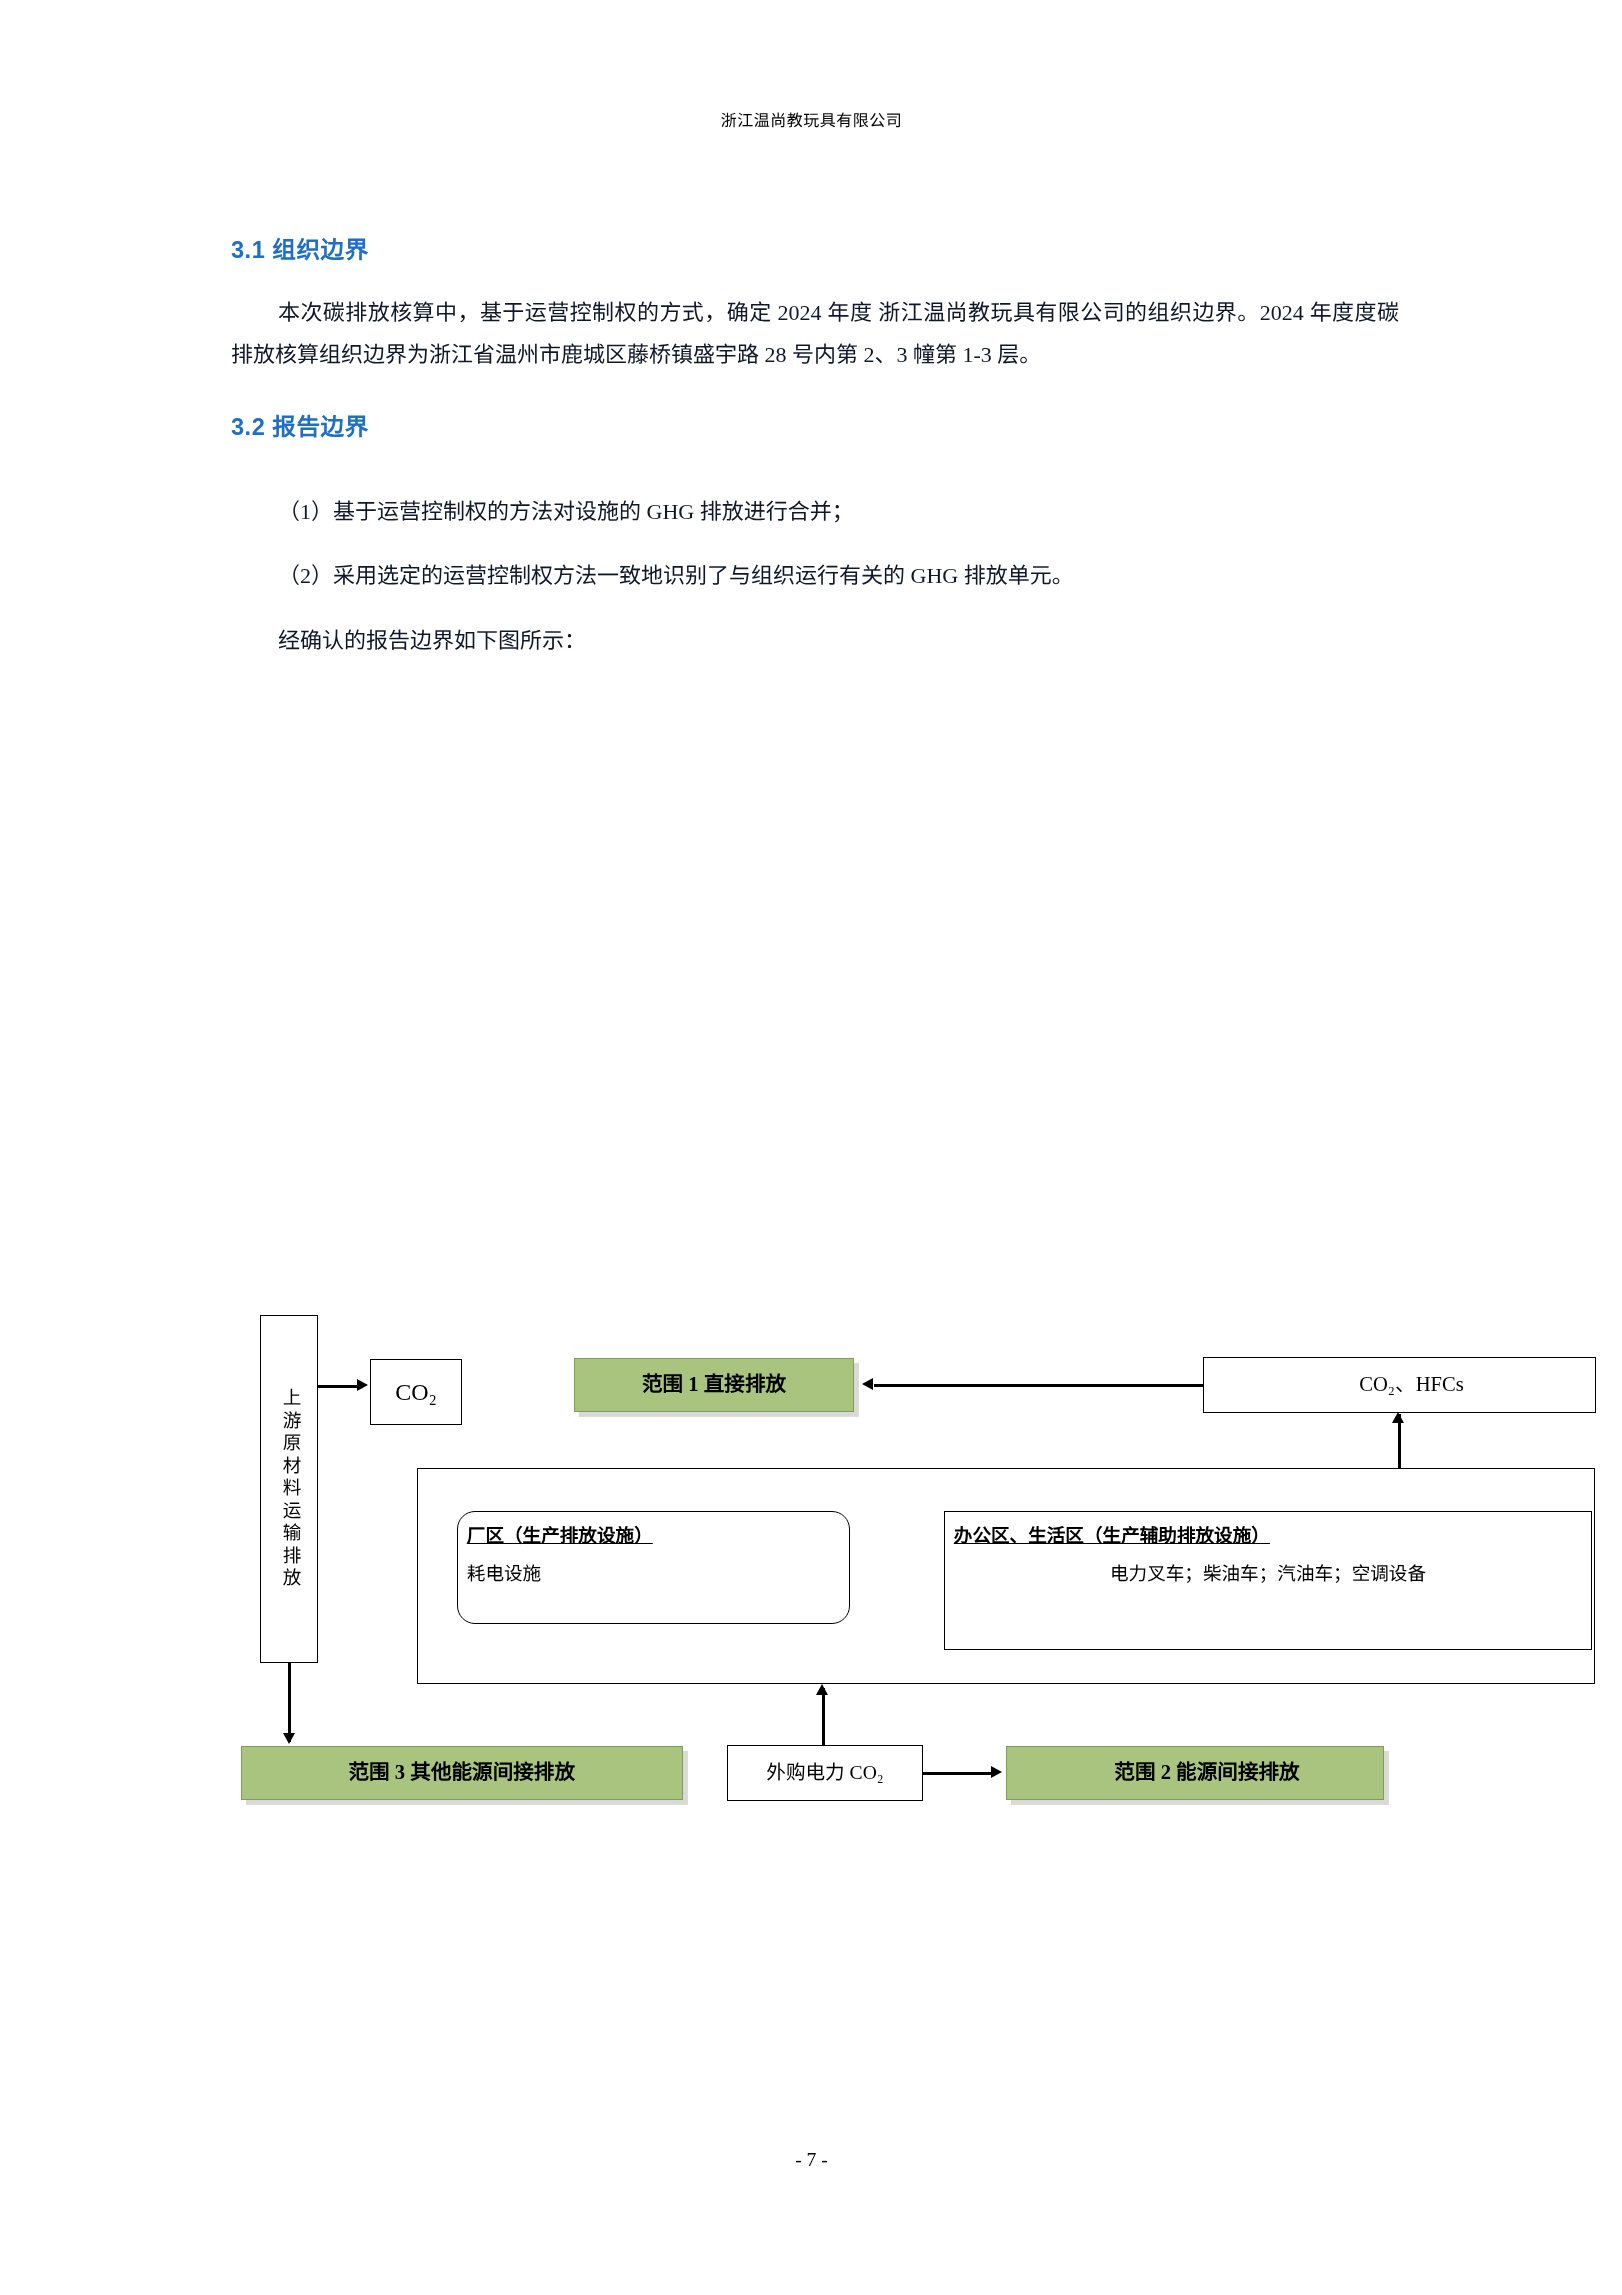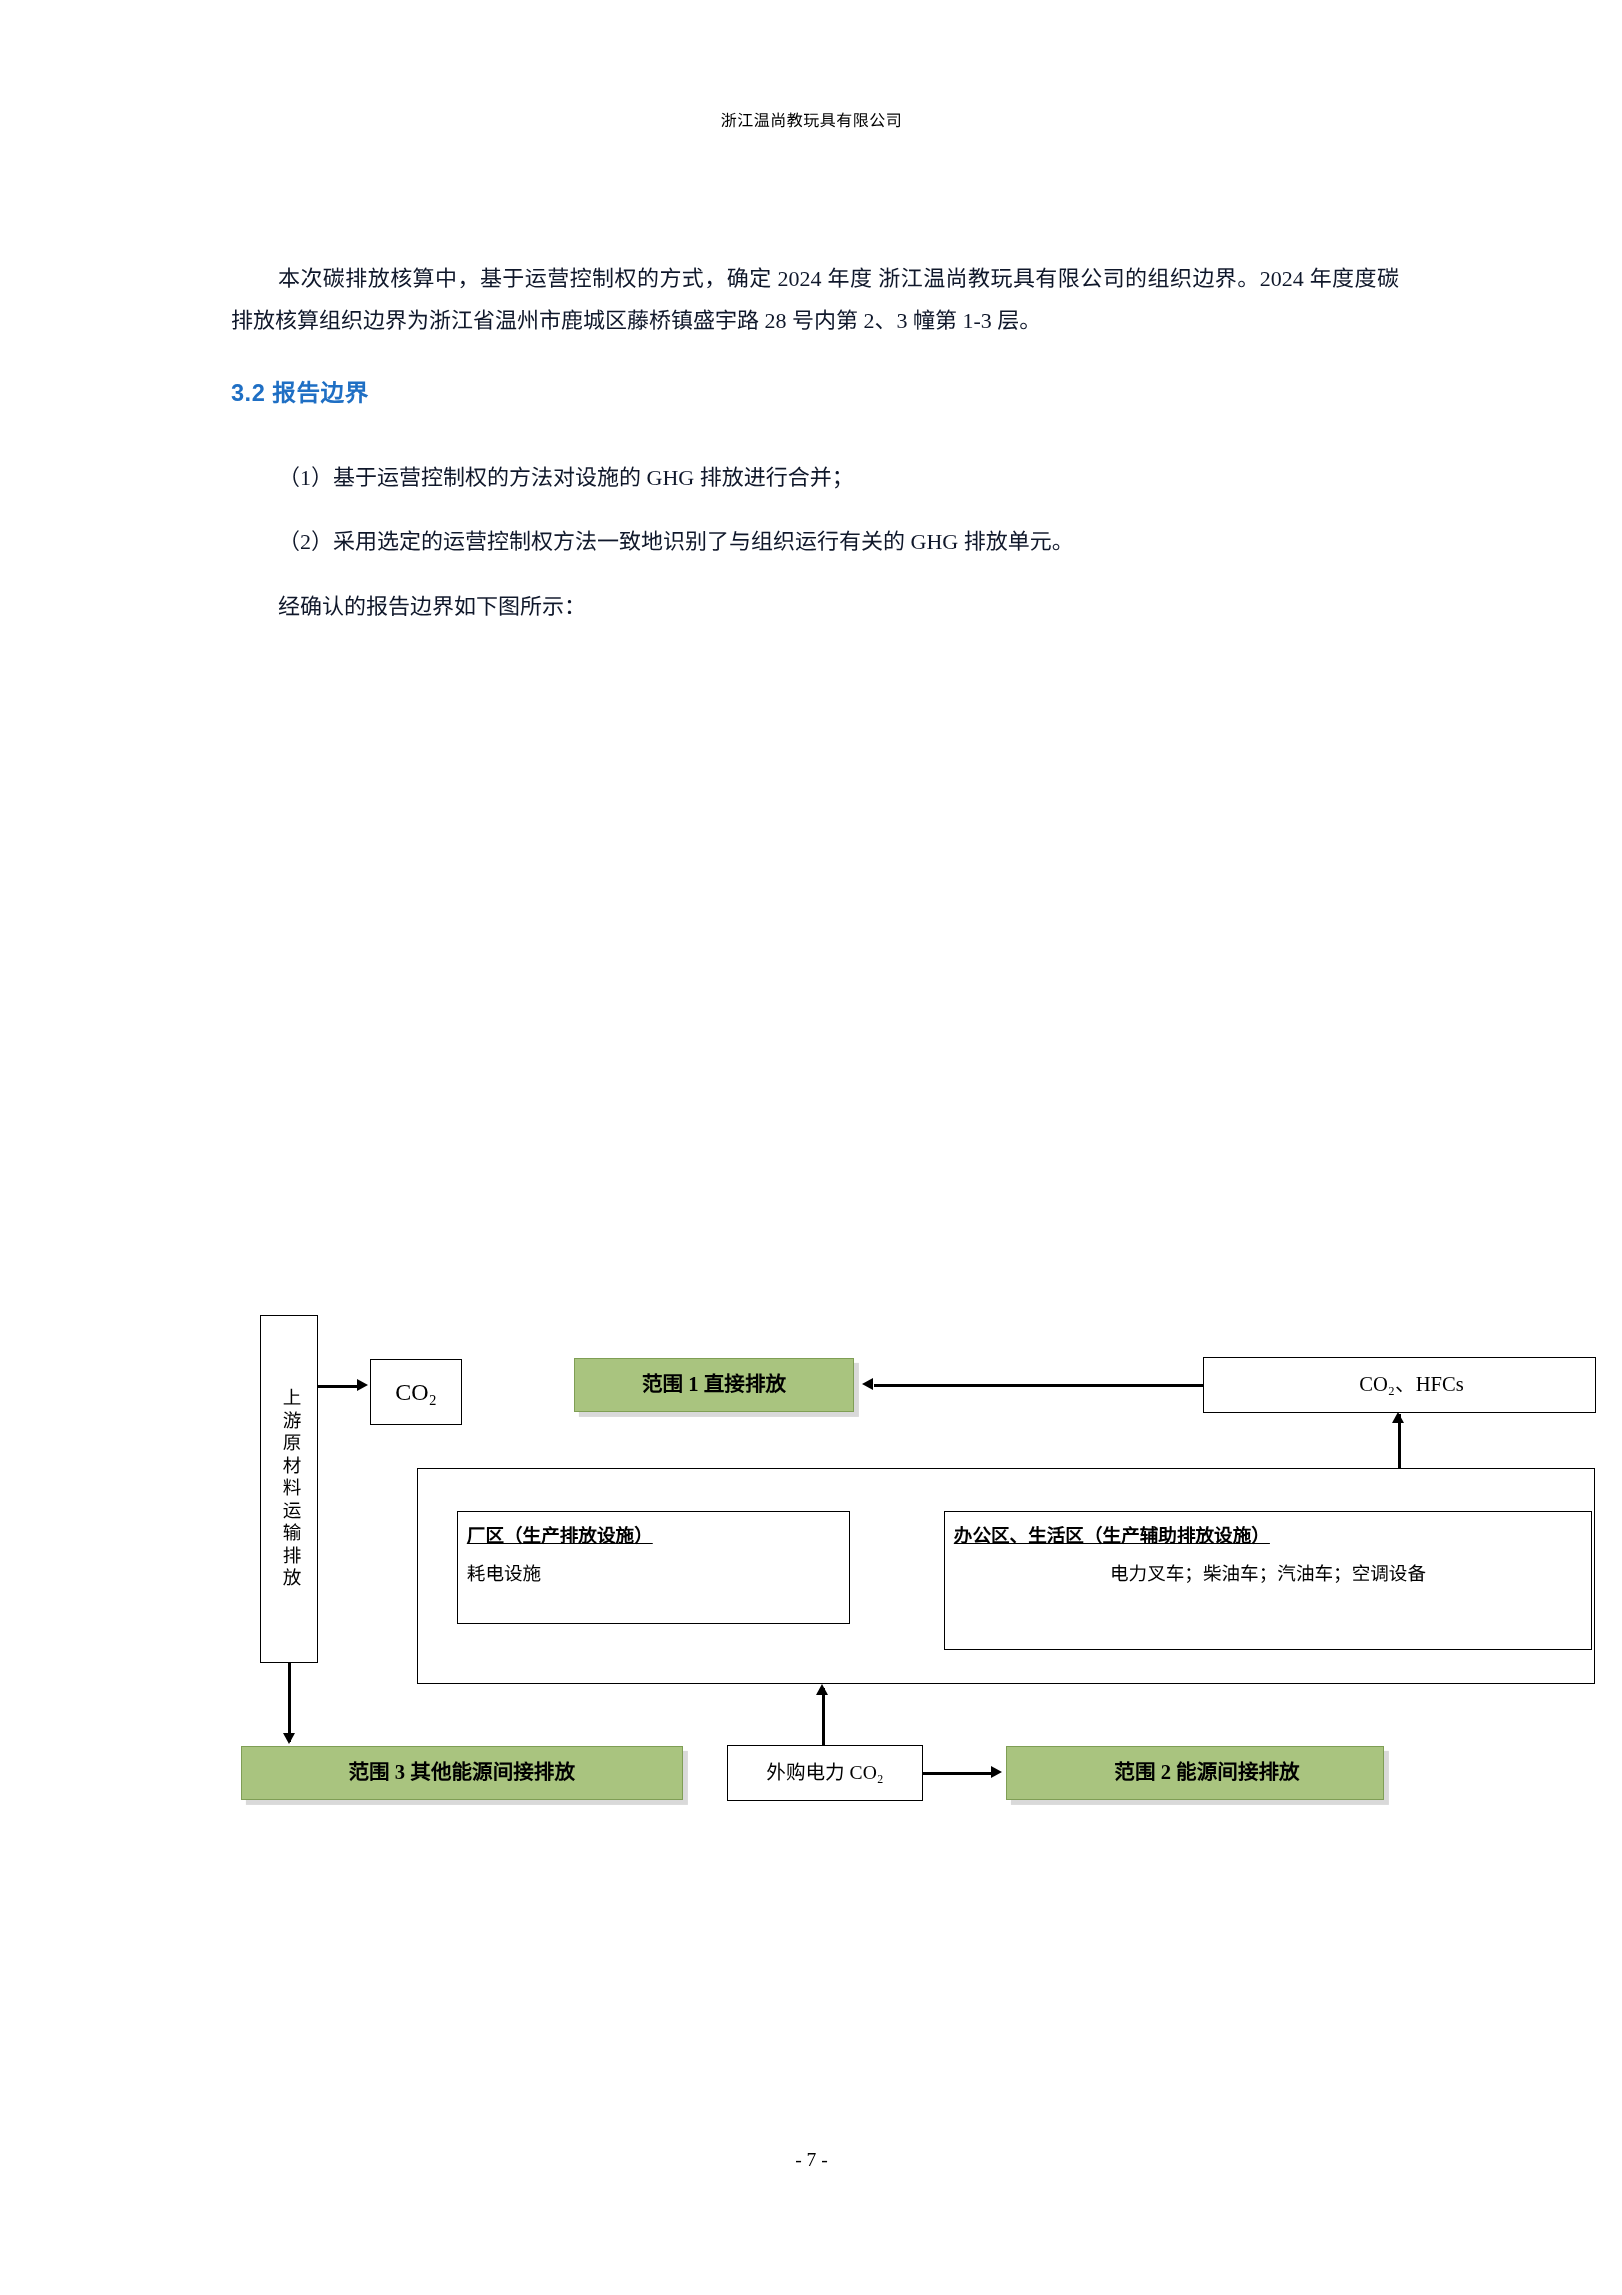--- a/index.html
+++ b/index.html
@@ -167,20 +167,21 @@
 </head>
 <body>
 
 <div class="page">
   <div class="content">
 
     <div class="page-header">浙江温尚教玩具有限公司</div>
 
     <div class="body-area">
 
+      <h2 class="section-title">3.1 组织边界</h2>
       <div class="gap-a"></div>
       <p class="para indent2">本次碳排放核算中，基于运营控制权的方式，确定 2024 年度 浙江温尚教玩具有限公司的组织边界。2024 年度度碳排放核算组织边界为浙江省温州市鹿城区藤桥镇盛宇路 28 号内第 2、3 幢第 1-3 层。</p>
 
       <div class="gap-b"></div>
 
       <h2 class="section-title">3.2 报告边界</h2>
       <div class="gap-a"></div>
       <div class="gap-c"></div>
       <p class="para indent2">（1）基于运营控制权的方法对设施的 GHG 排放进行合并；</p>
       <div class="gap-c"></div>
@@ -203,21 +204,21 @@
       <div class="dg-box" style="left:972px; top:42px; width:393px; height:56px; font-size:20.6px;padding-left:24px;">CO₂、HFCs</div>
 
       <div class="dg-line" style="left:643px; top:69px; width:329px; height:2.5px;"></div>
       <div class="dg-arrow arrow-left" style="left:631px; top:63px;"></div>
 
       <div class="dg-line" style="left:1167px; top:99px; width:2.5px; height:54px;"></div>
       <div class="dg-arrow arrow-up" style="left:1161px; top:97px;"></div>
 
       <div class="inner-panel" style="left:186px; top:153px; width:1178px; height:216px;"></div>
 
-      <div class="dg-labelbox" style="left:226px; top:196px; width:393px; height:113px;">
+      <div class="dg-labelbox" style="left:226px; top:196px; width:393px; height:113px;border-radius:18px;">
         <div class="dg-inner-title">厂区（生产排放设施）</div>
         <div style="font-size:18.6px; margin-top:10.8px;">耗电设施</div>
       </div>
 
       <div class="dg-labelbox" style="left:713px; top:196px; width:648px; height:139px;">
         <div class="dg-inner-title">办公区、生活区（生产辅助排放设施）</div>
         <div style="font-size:18.6px; margin-top:10.8px; text-align:center;">电力叉车；柴油车；汽油车；空调设备</div>
       </div>
 
       <div class="dg-line" style="left:57px; top:348px; width:2.5px; height:79px;"></div>

